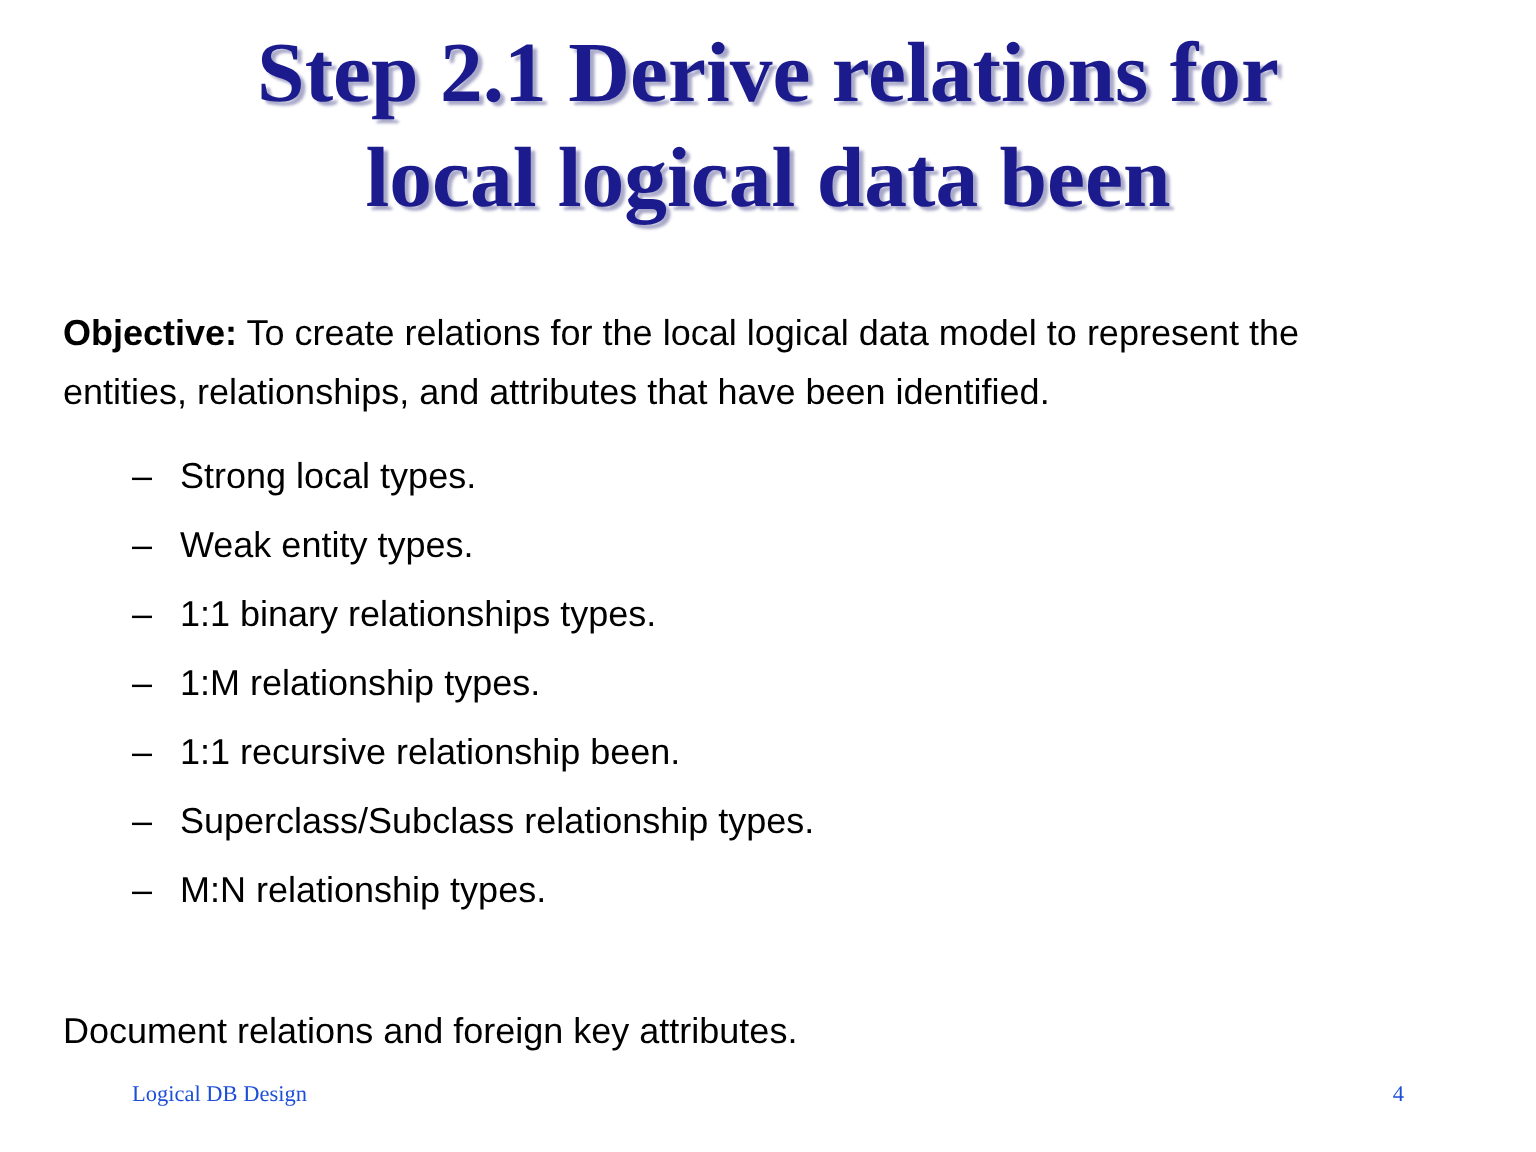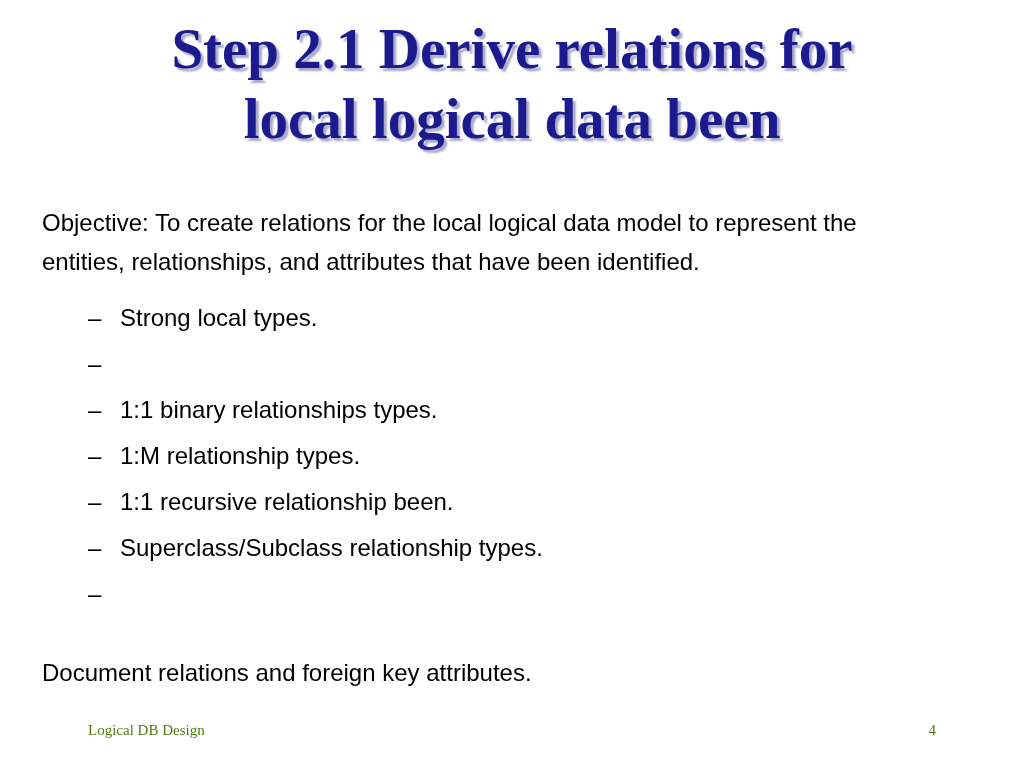--- a/index.html
+++ b/index.html
@@ -30,54 +30,54 @@
     letter-spacing: 0px;
   }
   .objective {
     margin: 50px 42px 0 42px;
     width: 900px;
     font-size: 24px;
     line-height: 39px;
     color: #000000;
   }
   .objective .label {
-    font-weight: normal;
+    font-weight: bold;
   }
   .bullet-list {
     list-style: none;
     margin: 14px 0 0 0;
     padding: 0;
   }
   .bullet-list li {
     display: flex;
     align-items: baseline;
     margin-left: 88px;
     height: 46px;
     font-size: 24px;
     line-height: 46px;
   }
   .bullet-list .marker {
     width: 32px;
     flex: 0 0 32px;
   }
   .closing {
-    margin: 42px 42px 0 42px;
+    margin: 57px 42px 0 42px;
     font-size: 24px;
     color: #000000;
   }
   .footer {
     position: absolute;
     left: 88px;
     right: 88px;
     top: 722px;
     display: flex;
     justify-content: space-between;
     font-family: "Liberation Serif", serif;
     font-size: 15px;
-    color: #4d7c0f;
+    color: #1d4ed8;
   }
 </style>
 </head>
 <body>
 
 <div class="slide">
 
   <div class="title">
     <div>Step 2.1 Derive relations for</div>
     <div>local logical data been</div>
@@ -85,39 +85,41 @@
 
   <p class="objective"><span class="label">Objective:</span> <span>To create relations for the local logical data model to represent the entities, relationships, and attributes that have been identified.</span></p>
 
   <ul class="bullet-list">
     <li>
       <span class="marker">–</span>
       <span>Strong local types.</span>
     </li>
     <li>
       <span class="marker">–</span>
+      <span>Weak entity types.</span>
     </li>
     <li>
       <span class="marker">–</span>
       <span>1:1 binary relationships types.</span>
     </li>
     <li>
       <span class="marker">–</span>
       <span>1:M relationship types.</span>
     </li>
     <li>
       <span class="marker">–</span>
       <span>1:1 recursive relationship been.</span>
     </li>
     <li>
       <span class="marker">–</span>
       <span>Superclass/Subclass relationship types.</span>
     </li>
     <li>
       <span class="marker">–</span>
+      <span>M:N relationship types.</span>
     </li>
   </ul>
 
   <p class="closing">Document relations and foreign key attributes.</p>
 
   <div class="footer">
     <span>Logical DB Design</span>
     <span>4</span>
   </div>
 

